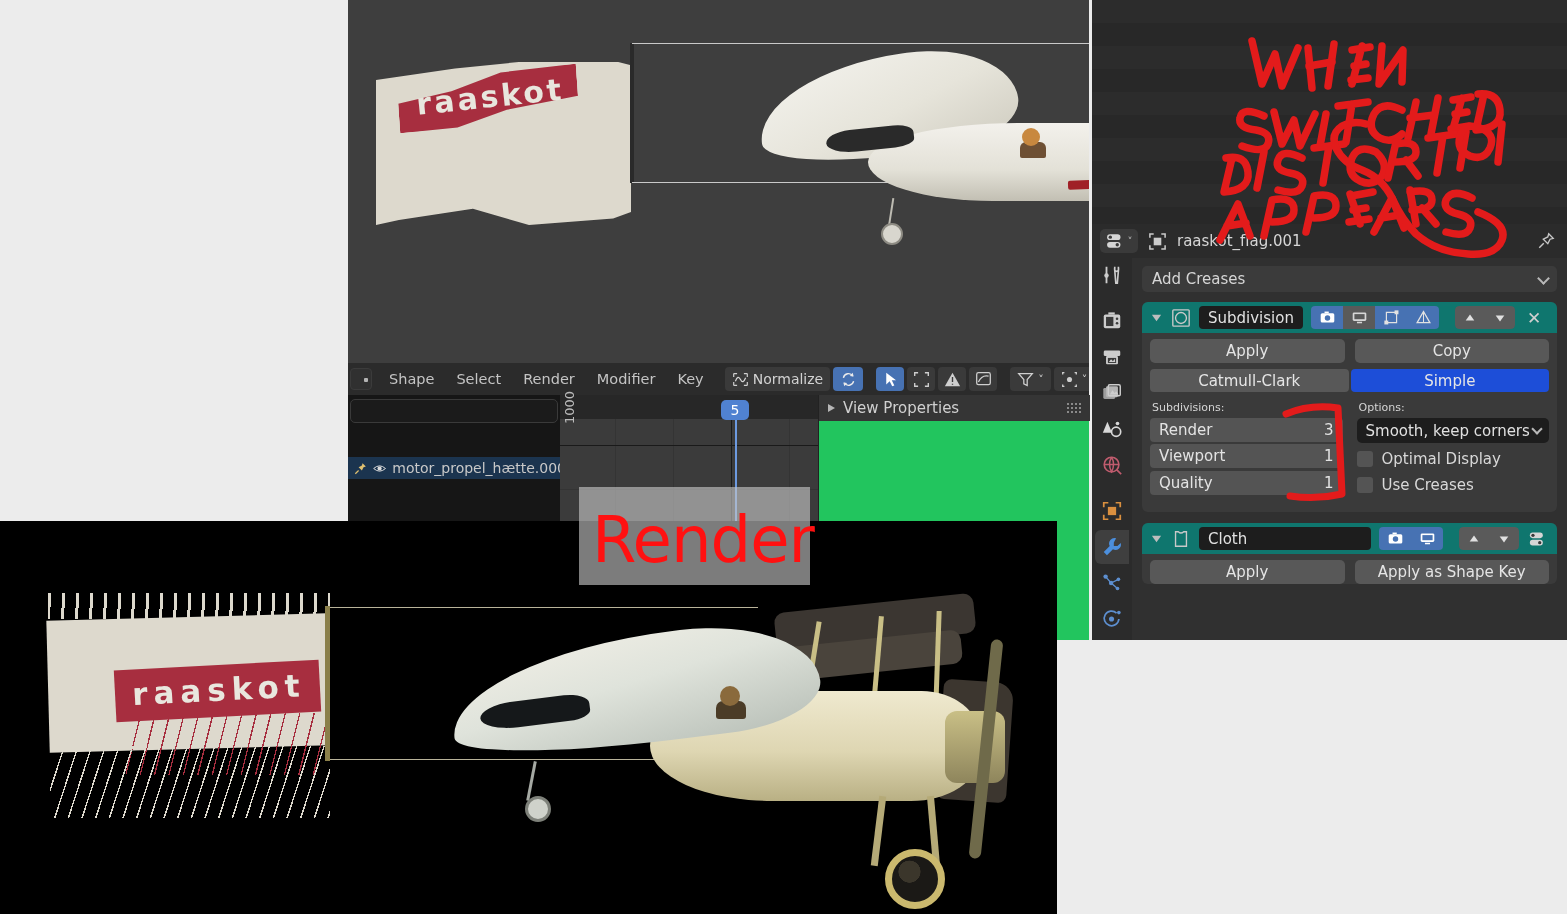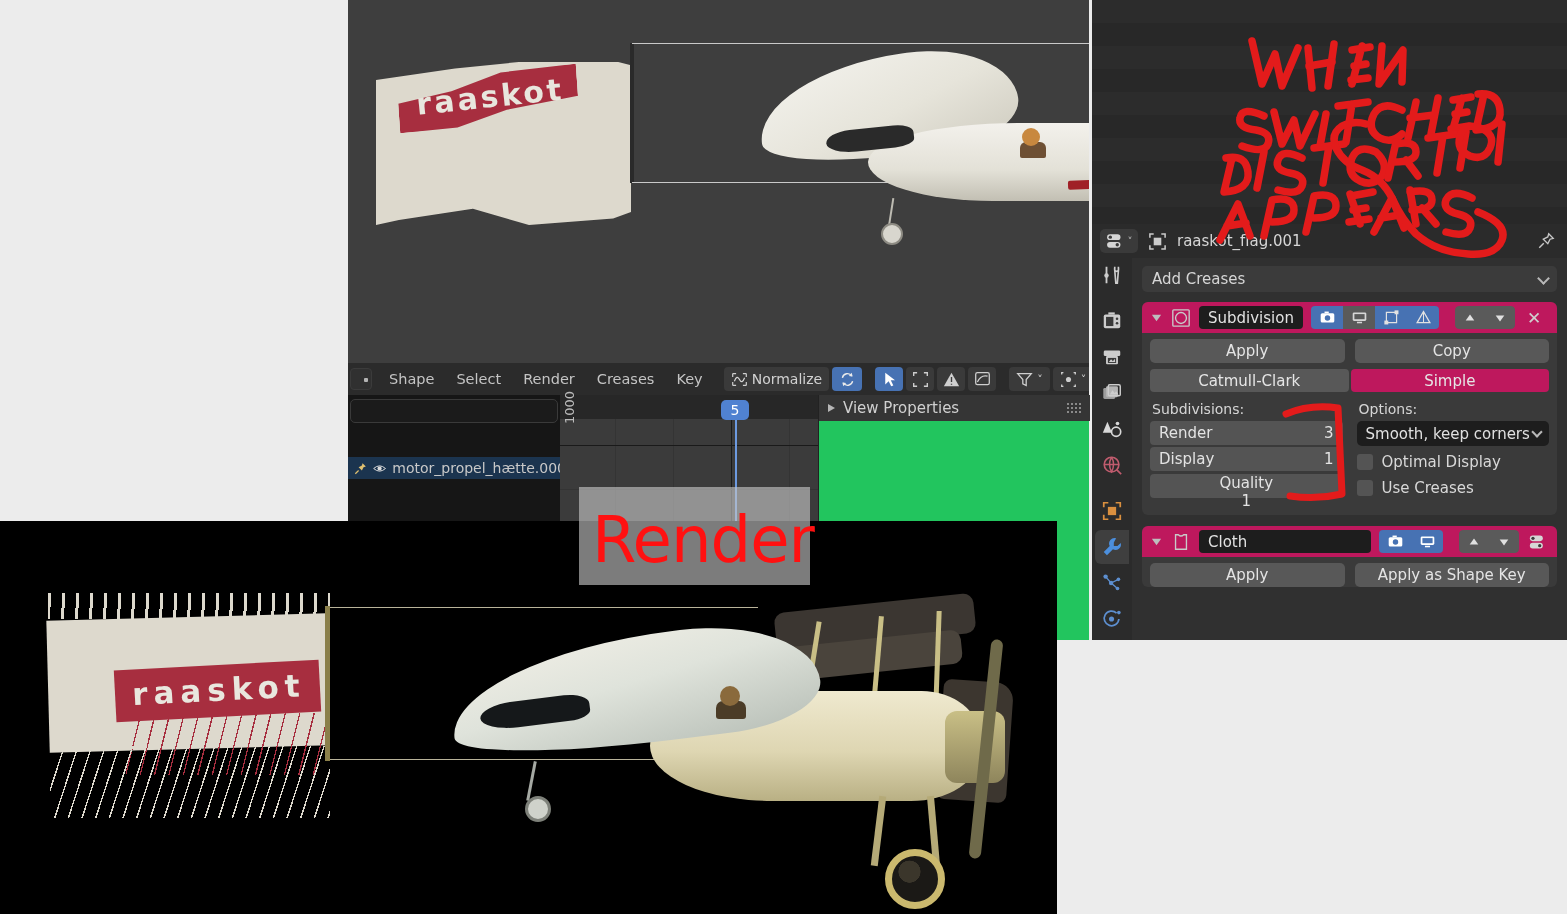--- a/index.html
+++ b/index.html
@@ -167,21 +167,21 @@
     padding:8px 10px 0 10px;
   }
   .addmod {
     height:26px; background:#3b3b3b; border-radius:5px; color:#d6d6d6; font-size:15px;
     display:flex; align-items:center; padding:0 10px; position:relative; margin-bottom:10px;
   }
   .chev { position:absolute; right:9px; top:8px; width:9px; height:9px;
     border-right:2px solid #b8b8b8; border-bottom:2px solid #b8b8b8; transform: rotate(45deg); }
 
   .modbox { background:#3a3a3a; border-radius:6px; margin-bottom:11px; overflow:hidden; }
-  .modhdr { height:31px; display:flex; align-items:center; gap:8px; padding:0 8px; background:#be185d;text-align:center; }
+  .modhdr { height:31px; display:flex; align-items:center; gap:8px; padding:0 8px; background:#0f766e;text-align:center; }
   .modname {
     flex:1; height:23px; background:#1d1d1d; border-radius:4px; color:#e2e2e2;
     font-size:15px; display:flex; align-items:center; padding:0 9px;
   }
   .modname.pill { flex:none; width:104px; }
   .tgl {
     width:32px; height:23px; background:#3f3f3f; border-radius:0; display:flex;
     align-items:center; justify-content:center; flex:none;
   }
   .tgl.blue { background:#4772b3; }
@@ -191,30 +191,30 @@
   .xbtn { width:22px; display:flex; align-items:center; justify-content:center; color:#cfcfcf; font-size:17px; flex:none; }
 
   .modbodyrow { display:flex; gap:10px; padding:6px 8px 0 8px; }
   .btn {
     flex:1; height:24px; background:#585858; border-radius:5px; color:#e4e4e4;
     font-size:15px; display:flex; align-items:center; justify-content:center;
   }
   .segrow { display:flex; gap:2px; padding:6px 8px 2px 8px; }
   .seg { flex:1; height:23px; background:#585858; color:#e6e6e6; font-size:15px;
     display:flex; align-items:center; justify-content:center; border-radius:4px; }
-  .seg.sel { background:#be185d; }
+  .seg.sel { background:#1d4ed8; }
 
   .cols { display:flex; gap:14px; padding:4px 8px 10px 8px; }
   .col { flex:1; }
-  .collbl { color:#d5d5d5; font-size:14px; margin:3px 0 4px 2px; }
+  .collbl { color:#d5d5d5; font-size:11px; margin:3px 0 4px 2px; }
   .field {
     height:24px; background:#545454; border-radius:4px; display:flex; align-items:center;
     justify-content:space-between; padding:0 9px; color:#e3e3e3; font-size:15px; margin-bottom:2px;
   }
-  .field.lastr { border-radius:4px; margin-top:3px;flex-direction:column; }
+  .field.lastr { border-radius:4px; margin-top:3px; }
   .dd {
     height:25px; background:#1d1d1d; border-radius:5px; display:flex; align-items:center;
     padding:0 9px; color:#e0e0e0; font-size:15px; position:relative; margin-bottom:7px;
   }
   .ckrow { display:flex; align-items:center; gap:9px; margin-bottom:8px; color:#d8d8d8; font-size:15px; }
   .ck { width:16px; height:16px; background:#545454; border-radius:3px; flex:none; }
   .note { color:#cfcfcf; font-size:15px; padding:10px 9px 0 9px; }
 
   
   .render-img {
@@ -339,21 +339,21 @@
       </div>
     </div>
 
     <div class="dope">
 
       <div class="dope-hdr">
         <div class="edtype"></div>
         <div class="menu">Shape</div>
         <div class="menu">Select</div>
         <div class="menu">Render</div>
-        <div class="menu">Creases</div>
+        <div class="menu">Modifier</div>
         <div class="menu">Key</div>
         <div class="sep"></div>
 
         <div class="hbtn">
           <svg class="icon-sq" viewBox="0 0 20 20">
             <path d="M2 3 L2 7 M2 3 L6 3 M18 3 L18 7 M18 3 L14 3 M2 17 L2 13 M2 17 L6 17 M18 17 L18 13 M18 17 L14 17" stroke="#cfcfcf" stroke-width="1.4" fill="none"></path>
             <path d="M4 12 Q7 4 10 10 T16 8" stroke="#d8d8d8" stroke-width="1.4" fill="none"></path>
           </svg>
           <span>Normalize</span>
         </div>
@@ -642,21 +642,21 @@
           </div>
 
           <div class="cols">
             <div class="col">
               <div class="collbl">Subdivisions:</div>
               <div class="field">
                 <span>Render</span>
                 <span>3</span>
               </div>
               <div class="field">
-                <span>Display</span>
+                <span>Viewport</span>
                 <span>1</span>
               </div>
               <div class="field lastr">
                 <span>Quality</span>
                 <span>1</span>
               </div>
             </div>
             <div class="col">
               <div class="collbl">Options:</div>
               <div class="dd">

